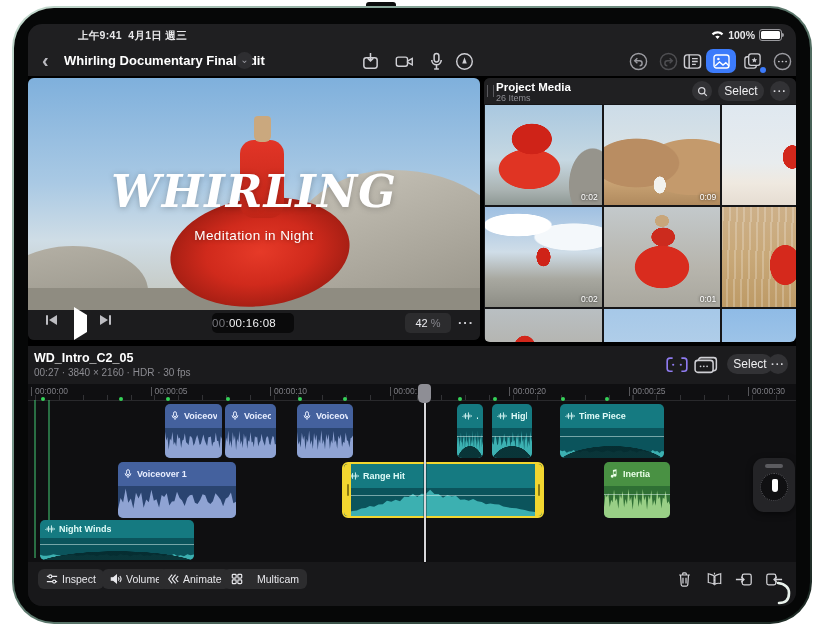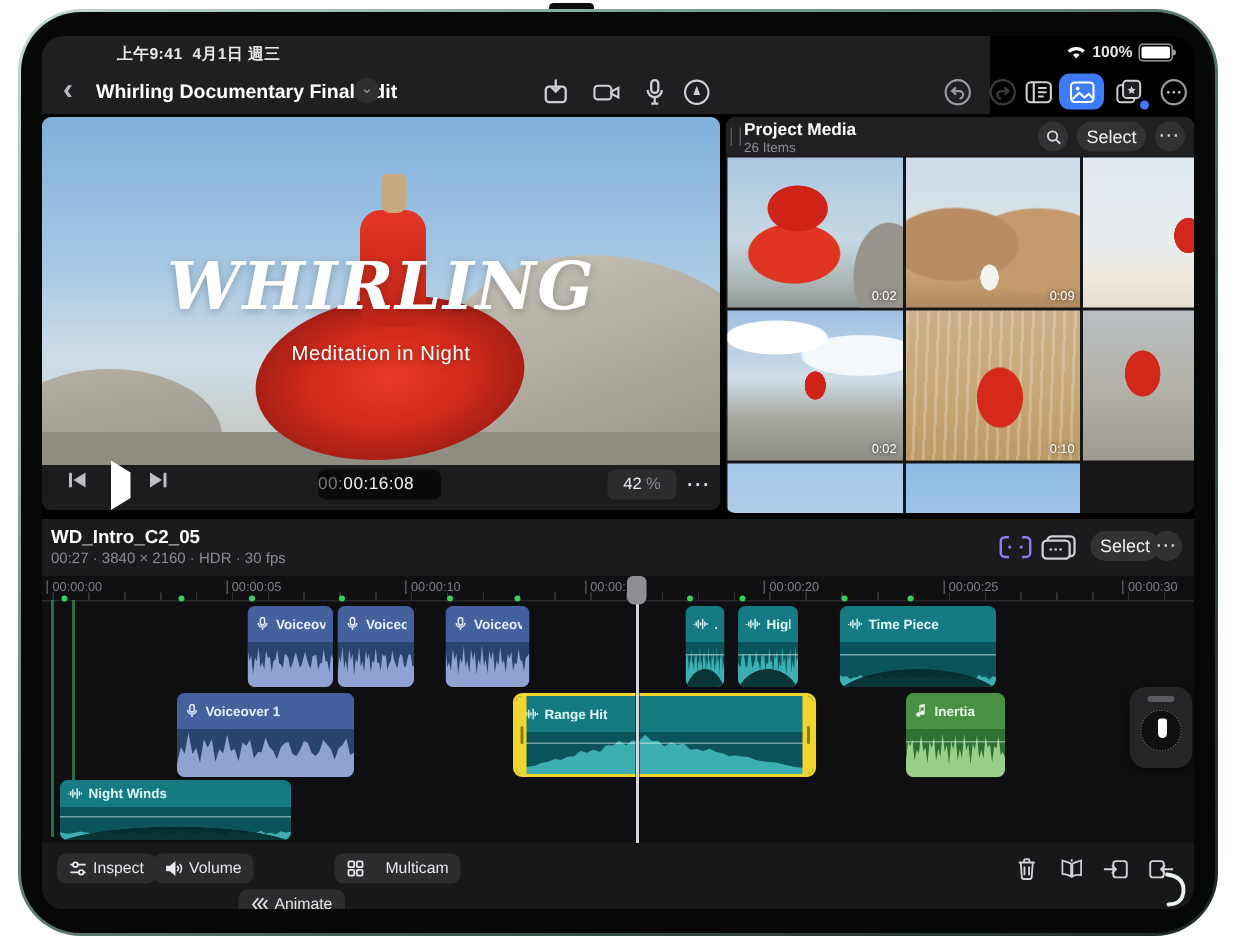--- a/index.html
+++ b/index.html
@@ -6,21 +6,21 @@
   body{width:824px;height:632px;background:#ffffff;position:relative;overflow:hidden;
        font-family:"Liberation Sans",sans-serif;-webkit-font-smoothing:antialiased;}
   
   .cam-bump{position:absolute;left:366px;top:2px;width:30px;height:12px;background:#0c0d0d;border-radius:3px;}
   .device{position:absolute;left:12px;top:6px;width:800px;height:618px;border-radius:42px;
           background:linear-gradient(140deg,#c6dbd0 0%,#7c9c8f 30%,#3a5248 70%,#1c2823 100%);}
   .bezel{position:absolute;inset:2px;border-radius:40px;background:#060707;}
   .screen{position:absolute;left:28px;top:24px;width:768px;height:582px;border-radius:14px;
           background:#000;overflow:hidden;color:#fff;}
   
-  .topstrip{position:absolute;left:0;top:0;width:632px;height:52px;background:#1f1f21;}
+  .topstrip{position:absolute;left:0;top:0;width:768px;height:52px;background:#1f1f21;}
   .status{position:absolute;left:0;top:4px;width:768px;height:16px;font-size:10.5px;font-weight:bold;color:#e8e8ea;}
   .status-left{position:absolute;left:50px;top:1px;letter-spacing:.3px;}
   .status-right{position:absolute;right:14px;top:1px;display:flex;align-items:center;gap:4px;}
   .wifi{width:13px;height:10px;}
   .batt{width:21px;height:10px;border:1px solid #9a9a9e;border-radius:3px;position:relative;}
   .batt i{position:absolute;inset:1px;background:#fff;border-radius:1.5px;display:block;}
   .batt:after{content:"";position:absolute;right:-3px;top:3px;width:2px;height:4px;background:#9a9a9e;border-radius:0 2px 2px 0;}
   .toolbar{position:absolute;left:0;top:22px;width:768px;height:30px;}
   .back{position:absolute;left:14px;top:4px;width:18px;height:20px;color:#b9b9bf;font-size:20px;line-height:20px;font-weight:bold;}
   .proj-title{position:absolute;left:36px;top:7px;font-size:13px;font-weight:bold;color:#fff;}
@@ -287,20 +287,23 @@
         </div>
         <div class="thumb t2">
           <span class="dur">0:09</span>
         </div>
         <div class="thumb t3">
           <span class="dur">0:02</span>
         </div>
         <div class="thumb t4">
           <span class="dur">0:02</span>
         </div>
+        <div class="thumb t5">
+          <span class="dur">0:01</span>
+        </div>
         <div class="thumb t6">
           <span class="dur">0:10</span>
         </div>
         <div class="thumb t7"></div>
         <div class="thumb t8"></div>
         <div class="thumb t9"></div>
       </div>
   </div>
 
   <div class="tl">
@@ -536,21 +539,21 @@
           </svg>
         <span>Inspect</span>
       </div>
       <div class="fbtn" style="left:74px;">
         <svg viewBox="0 0 14 14" fill="none" stroke="#e8e8ec" stroke-width="1.3">
             <path d="M1.5 5.5h2.5L7.5 2.5v9L4 8.5H1.5z" fill="#e8e8ec"></path>
             <path d="M9.5 5a3 3 0 0 1 0 4M11.5 3.5a5.5 5.5 0 0 1 0 7"></path>
           </svg>
         <span>Volume</span>
       </div>
-      <div class="fbtn" style="left:131px;margin-top:24px;">
+      <div class="fbtn" style="left:131px;">
         <svg viewBox="0 0 14 14" fill="none" stroke="#e8e8ec" stroke-width="1.4">
             <path d="M6 2L2 7l4 5M10 2L6 7l4 5M13 3.5L10.2 7 13 10.5"></path>
           </svg>
         <span>Animate</span>
       </div>
       <div class="fbtn" style="left:195px;gap:14px;">
         <svg viewBox="0 0 14 14" fill="none" stroke="#e8e8ec" stroke-width="1.4">
             <rect x="1.5" y="1.5" width="4.5" height="4.5" rx="1"></rect>
             <rect x="8" y="1.5" width="4.5" height="4.5" rx="1"></rect>
             <rect x="1.5" y="8" width="4.5" height="4.5" rx="1"></rect>

